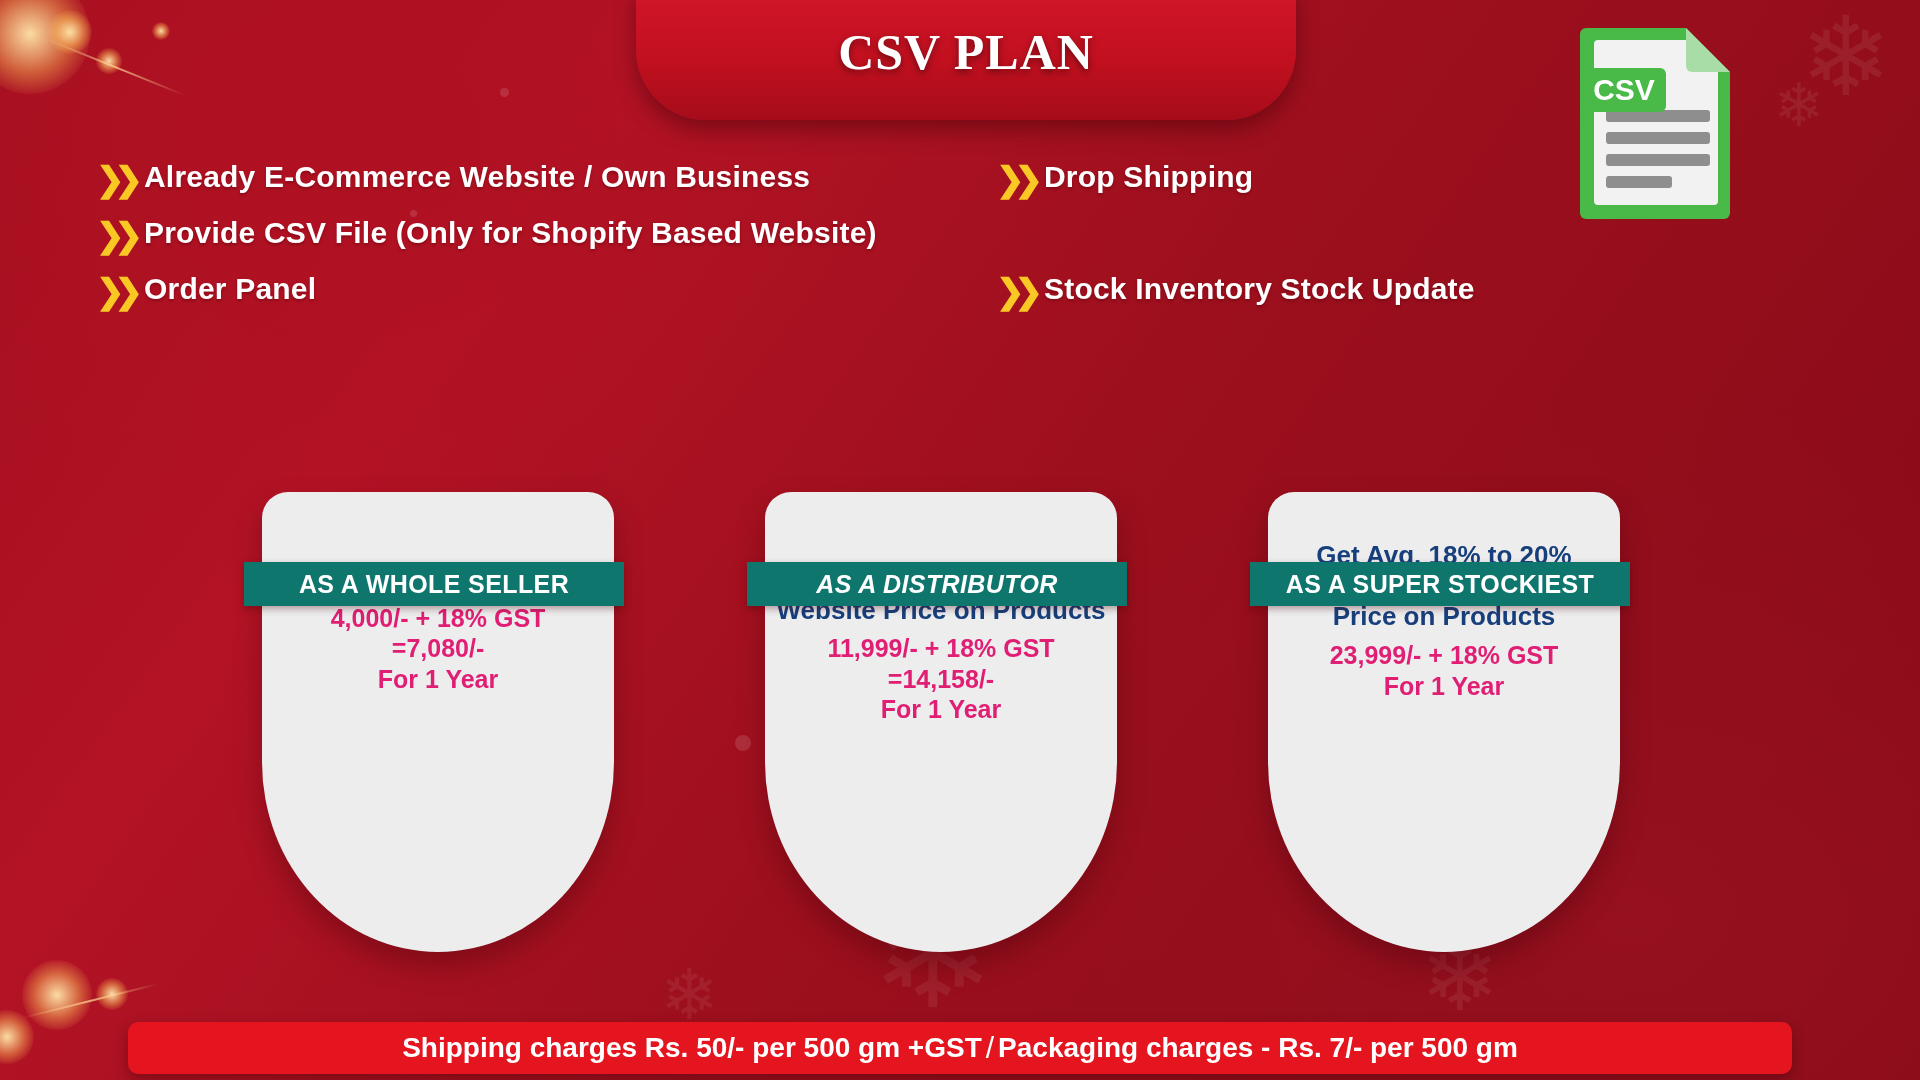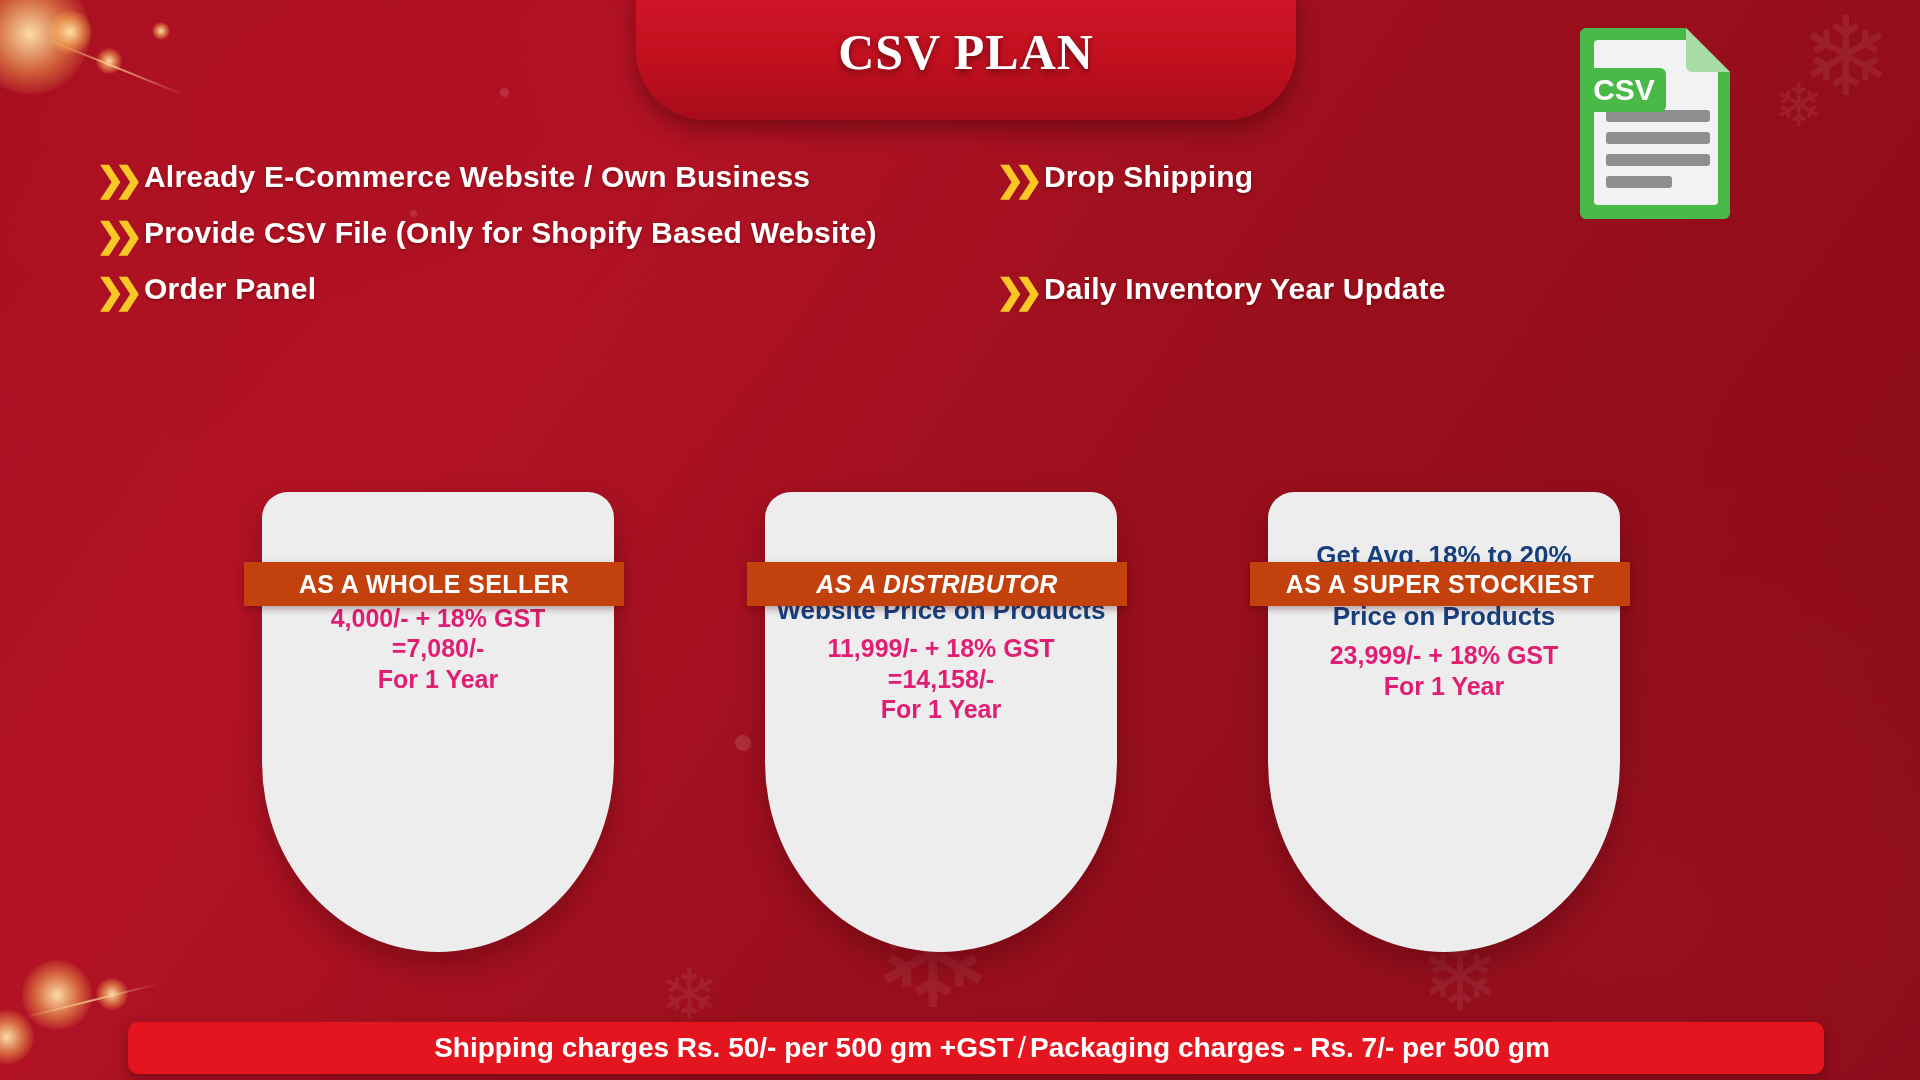--- a/index.html
+++ b/index.html
@@ -116,21 +116,21 @@
     width: 352px;
     background: #ededee;
     border-radius: 26px 26px 176px 176px / 26px 26px 190px 190px;
     box-shadow: 0 14px 28px rgba(60,0,8,0.35);
   }
   .card-ribbon {
     position: absolute;
     left: -18px;
     width: 380px;
     height: 44px;
-    background: #c2410c;
+    background: #0f766e;
     display: flex;
     align-items: center;
     justify-content: center;
     box-shadow: 0 3px 7px rgba(70,0,6,0.35);
   }
   .card-ribbon span {
     color: #ffffff;
     font-size: 25px;
     font-weight: bold;
     letter-spacing: 0.4px;
@@ -160,21 +160,20 @@
     left: 128px;
     top: 1022px;
     width: 1664px;
     height: 52px;
     background: #e4151f;
     border-radius: 10px;
     display: flex;
     align-items: center;
     justify-content: center;
     box-shadow: 0 6px 14px rgba(60,0,6,0.4);
-    padding-left: 32px;
   }
   #bottom-bar .bb-text {
     color: #ffffff;
     font-size: 28px;
     font-weight: bold;
     white-space: nowrap;
   }
   #bottom-bar .bb-sep {
     color: #ffffff;
     font-size: 30px;
@@ -240,21 +239,21 @@
     </div>
   </div>
 
   <div class="bullet-col" style="left:996px; top:158px; width:790px;">
     <div class="bullet" style="margin-bottom:72px;">
       <div class="chev">❯❯</div>
       <div class="bullet-label">Drop Shipping</div>
     </div>
     <div class="bullet">
       <div class="chev">❯❯</div>
-      <div class="bullet-label">Daily Inventory Year Update</div>
+      <div class="bullet-label">Stock Inventory Stock Update</div>
     </div>
   </div>
 
   <div class="card" style="left:262px; top:492px; height:460px;">
     <div class="card-ribbon" style="top:70px;">
       <span>AS A WHOLE SELLER</span>
     </div>
     <div class="card-body">
       <div class="card-head">Get Website Price</div>
       <div class="card-price">4,000/- + 18% GST</div>

